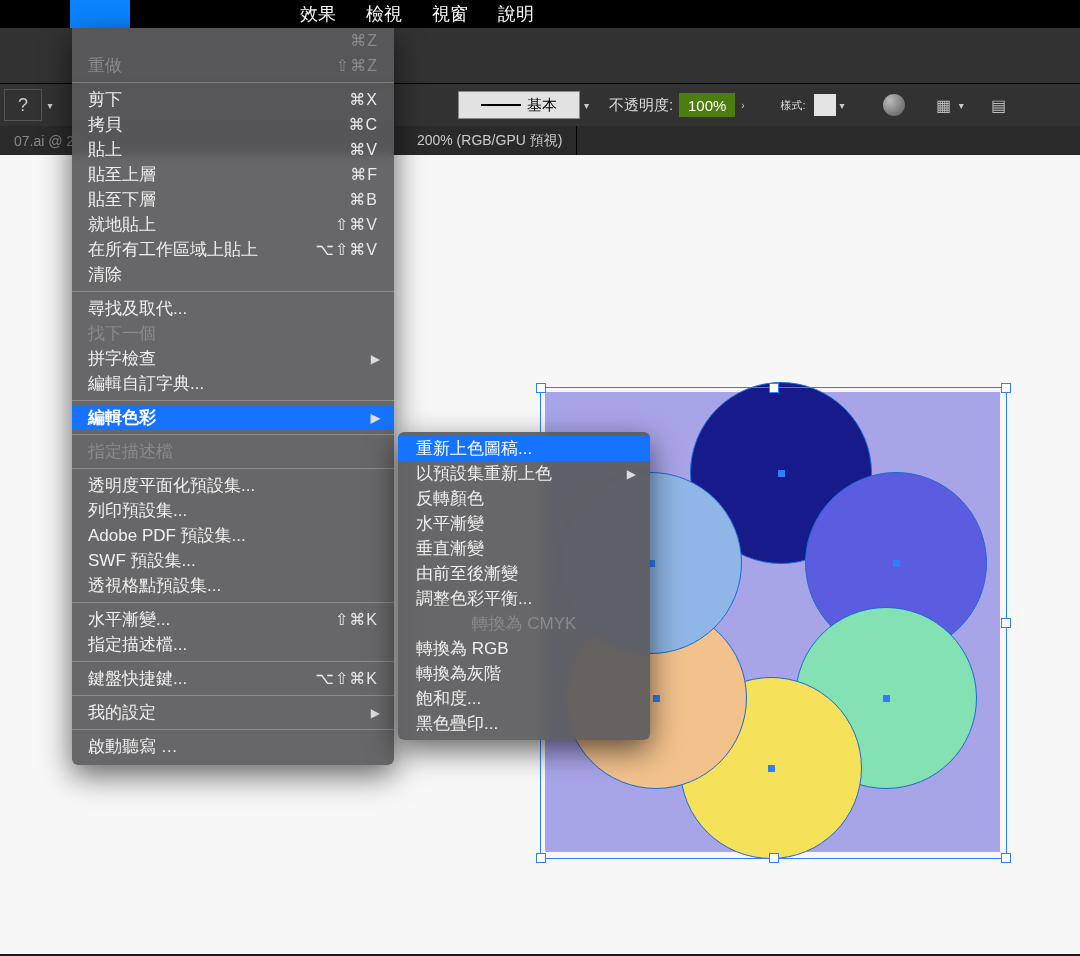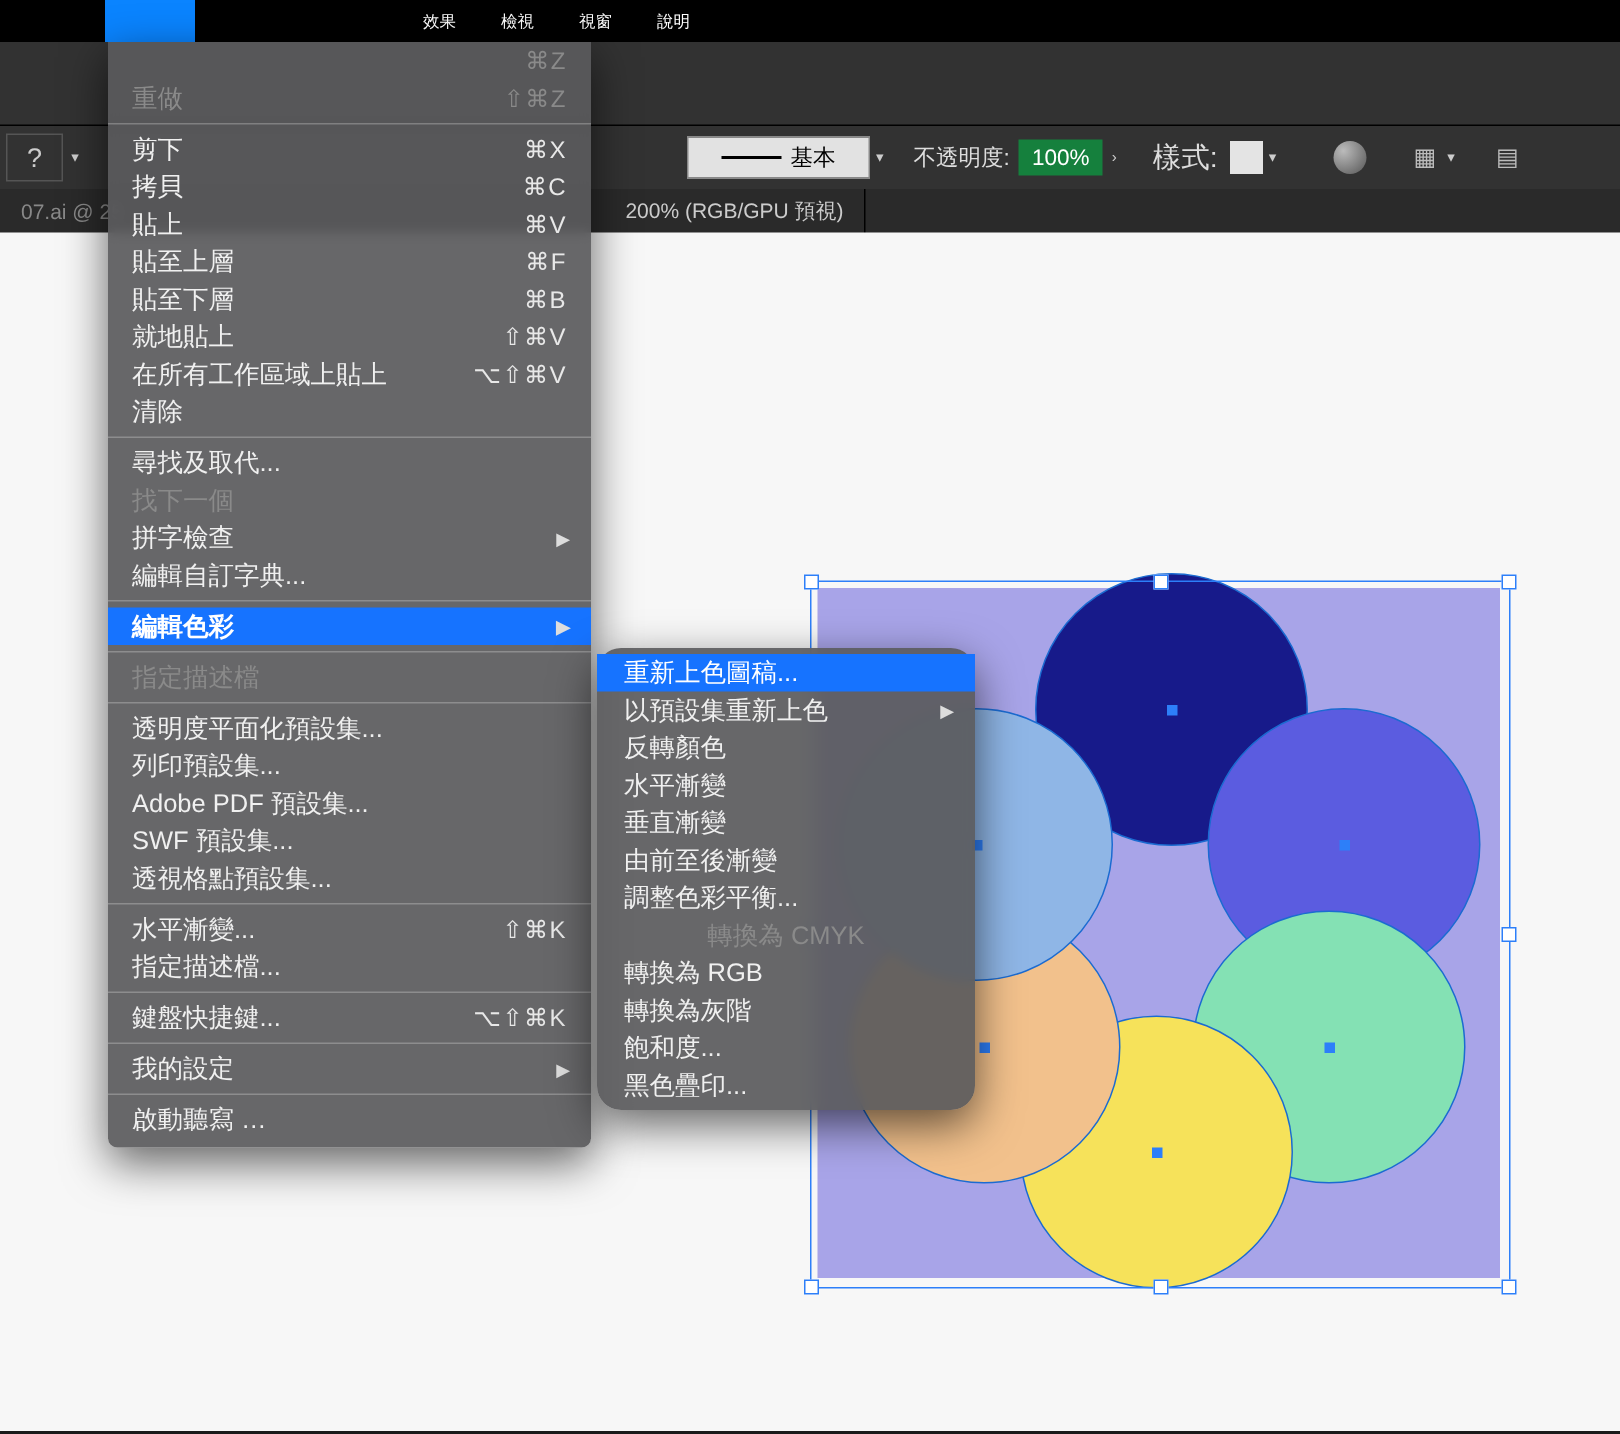--- a/index.html
+++ b/index.html
@@ -1,27 +1,27 @@
 <!DOCTYPE html>
 <html><head>
 <meta charset="utf-8">
 <style>
   html,body{margin:0;padding:0;width:1080px;height:956px;background:#1a1a1a;font-family:-apple-system,"Helvetica Neue",Arial,sans-serif;overflow:hidden;color:#e8e8e8;}
-  .menubar{height:28px;background:#000;display:flex;align-items:center;padding-left:52px;font-size:11px;}
+  .menubar{height:28px;background:#000;display:flex;align-items:center;padding-left:70px;font-size:18px;}
   .menubar .m{margin-right:30px;color:#fff;cursor:default;}
   .menubar .highlighted{position:absolute;left:70px;top:0;width:60px;height:28px;background:#0a84ff;}
   .toolbar1{height:55px;background:#323232;border-bottom:1px solid #000;position:relative;}
   .toolbar2{height:42px;background:#323232;display:flex;align-items:center;position:relative;}
   .t2-qbox{margin-left:4px;width:36px;height:30px;border:1px solid #555;display:flex;align-items:center;justify-content:center;font-size:18px;color:#ccc;}
   .t2-drop{width:16px;height:30px;display:flex;align-items:center;justify-content:center;color:#ccc;font-size:10px;}
   .stroke-swatch{margin-left:400px;width:120px;height:26px;background:#e2e2e2;border:1px solid #888;display:flex;align-items:center;justify-content:center;color:#000;font-size:15px;}
   .stroke-swatch .line{width:40px;height:0;border-top:2px solid #000;margin-right:6px;}
   .opacity-lbl{color:#ddd;font-size:15px;margin-left:20px;}
-  .opacity-val{width:56px;height:24px;background:#15803d;color:#fff;margin-left:6px;display:flex;align-items:center;justify-content:center;font-size:15px;}
-  .style-lbl{color:#ddd;font-size:19px;margin-left:24px;}
+  .opacity-val{width:56px;height:24px;background:#4d7c0f;color:#fff;margin-left:6px;display:flex;align-items:center;justify-content:center;font-size:15px;}
+  .style-lbl{color:#ddd;font-size:11px;margin-left:36px;}
   .style-swatch{width:22px;height:22px;background:#e4e4e4;margin-left:8px;}
   .tool-globe{width:22px;height:22px;border-radius:50%;background:radial-gradient(circle at 30% 30%,#bbb,#555);margin-left:38px;}
   .tool-grid{width:22px;height:22px;margin-left:28px;color:#bbb;display:flex;align-items:center;justify-content:center;}
   .tool-align{width:22px;height:22px;margin-left:24px;color:#bbb;display:flex;align-items:center;justify-content:center;}
   .doc-tabs{height:30px;background:#2a2a2a;display:flex;align-items:center;}
   .doc-tab{height:30px;padding:0 14px;display:flex;align-items:center;color:#ccc;font-size:14px;border-right:1px solid #000;}
   .tab-a{color:#888;padding-right:4px;}
   .tab-b{margin-left:316px;}
   .canvas{position:absolute;left:0;top:155px;right:0;bottom:2px;background:#f7f7f7;}
   .artwork{position:absolute;left:545px;top:237px;width:455px;height:460px;background:#a8a4e8;}
@@ -42,21 +42,21 @@
   
   .menu{position:absolute;left:72px;top:28px;width:322px;background:rgba(90,90,92,0.92);backdrop-filter:blur(4px);border-radius:0 0 6px 6px;box-shadow:0 10px 30px rgba(0,0,0,0.6);font-size:17px;color:#f0f0f0;padding-bottom:6px;}
   .menu .row{display:flex;align-items:center;height:25px;padding:0 16px;position:relative;}
   .menu .row.disabled{color:#8a8a8a;}
   .menu .row .lbl{flex:1;white-space:nowrap;}
   .menu .row .sc{color:#e8e8e8;font-size:16px;margin-left:12px;letter-spacing:1px;}
   .menu .row.disabled .sc{color:#8a8a8a;}
   .menu .sep{height:1px;background:rgba(255,255,255,0.25);margin:4px 0;}
   .menu .row .arrow{position:absolute;right:14px;color:#ddd;font-size:12px;}
   .menu .row.hot{background:#1673ff;color:#fff;font-weight:bold;}
-  .submenu{position:absolute;left:398px;top:432px;width:252px;background:rgba(90,90,92,0.92);backdrop-filter:blur(4px);border-radius:16px;box-shadow:0 10px 30px rgba(0,0,0,0.6);font-size:17px;color:#f0f0f0;padding:4px 0;}
+  .submenu{position:absolute;left:398px;top:432px;width:252px;background:rgba(90,90,92,0.92);backdrop-filter:blur(4px);border-radius:6px;box-shadow:0 10px 30px rgba(0,0,0,0.6);font-size:17px;color:#f0f0f0;padding:4px 0;}
   .submenu .row{display:flex;align-items:center;height:25px;padding:0 18px;position:relative;}
   .submenu .row.hot{background:#1673ff;color:#fff;}
   .submenu .row.disabled{color:#8a8a8a;justify-content:center;}
   .submenu .row .arrow{position:absolute;right:14px;color:#ddd;font-size:12px;}
   .chev{font-size:10px;color:#ccc;margin-left:4px;}
 </style>
 </head>
 <body>
 
 <div class="menubar">

